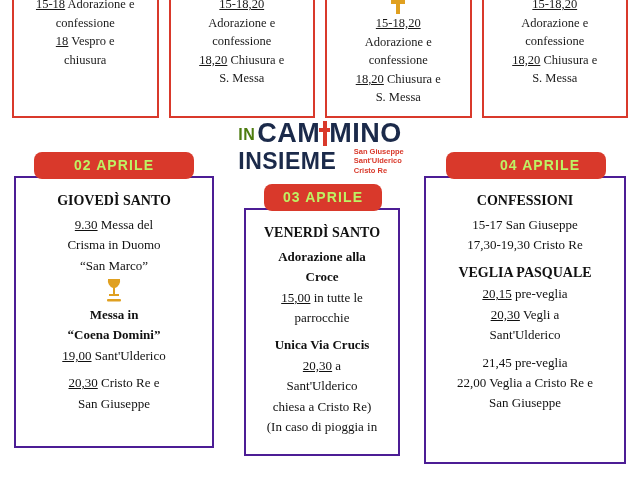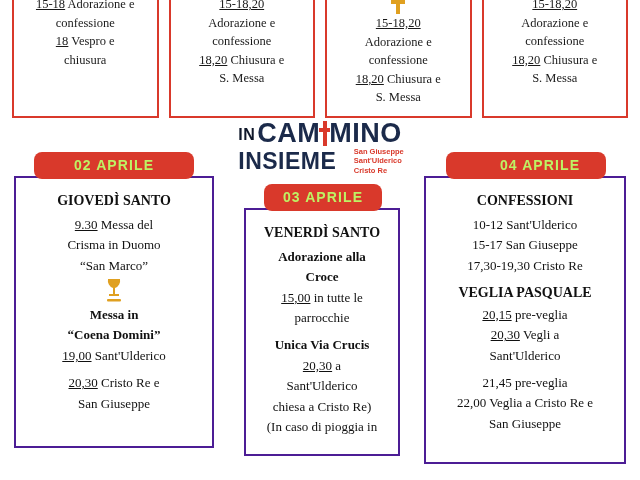--- a/index.html
+++ b/index.html
@@ -61,21 +61,21 @@
   }
   .logo-line1, .logo-line2 {
     font-family: "Liberation Sans", sans-serif;
     font-weight: bold;
     letter-spacing: 0.5px;
   }
   .logo-line1 { font-size: 27px; color: #1b2a4a; }
   .logo-line2 { font-size: 23px; color: #1b2a4a; margin-top: 3px; }
   .logo-in {
     font-size: 16px;
-    color: #0f172a;
+    color: #4d7c0f;
     font-weight: bold;
     vertical-align: 2px;
     margin-right: 2px;
   }
   .logo-cross {
     display: inline-block;
     width: 11px; height: 25px;
     position: relative;
     vertical-align: -4px;
     margin: 0 -1px;
@@ -273,21 +273,20 @@
       <p>Sant'Ulderico</p>
       <p>chiesa a Cristo Re)</p>
       <p>(In caso di pioggia in</p>
     </div>
   </div>
 
   <div class="banner" id="banner-04">04 APRILE</div>
   <div class="day-card" id="card-04">
     <div class="card-content">
       <p class="day-title">CONFESSIONI</p>
-      <p>10-12 Sant'Ulderico</p>
       <p>15-17 San Giuseppe</p>
       <p>17,30-19,30 Cristo Re</p>
       <div class="spacer"></div>
       <p style="font-weight:bold;font-size:14px">VEGLIA PASQUALE</p>
       <p><span class="u">20,15</span><span> pre-veglia</span></p>
       <p><span class="u">20,30</span><span> Vegli a</span></p>
       <p>Sant'Ulderico</p>
       <div class="spacer"></div>
       <p>21,45 pre-veglia</p>
       <p>22,00 Veglia a Cristo Re e</p>

